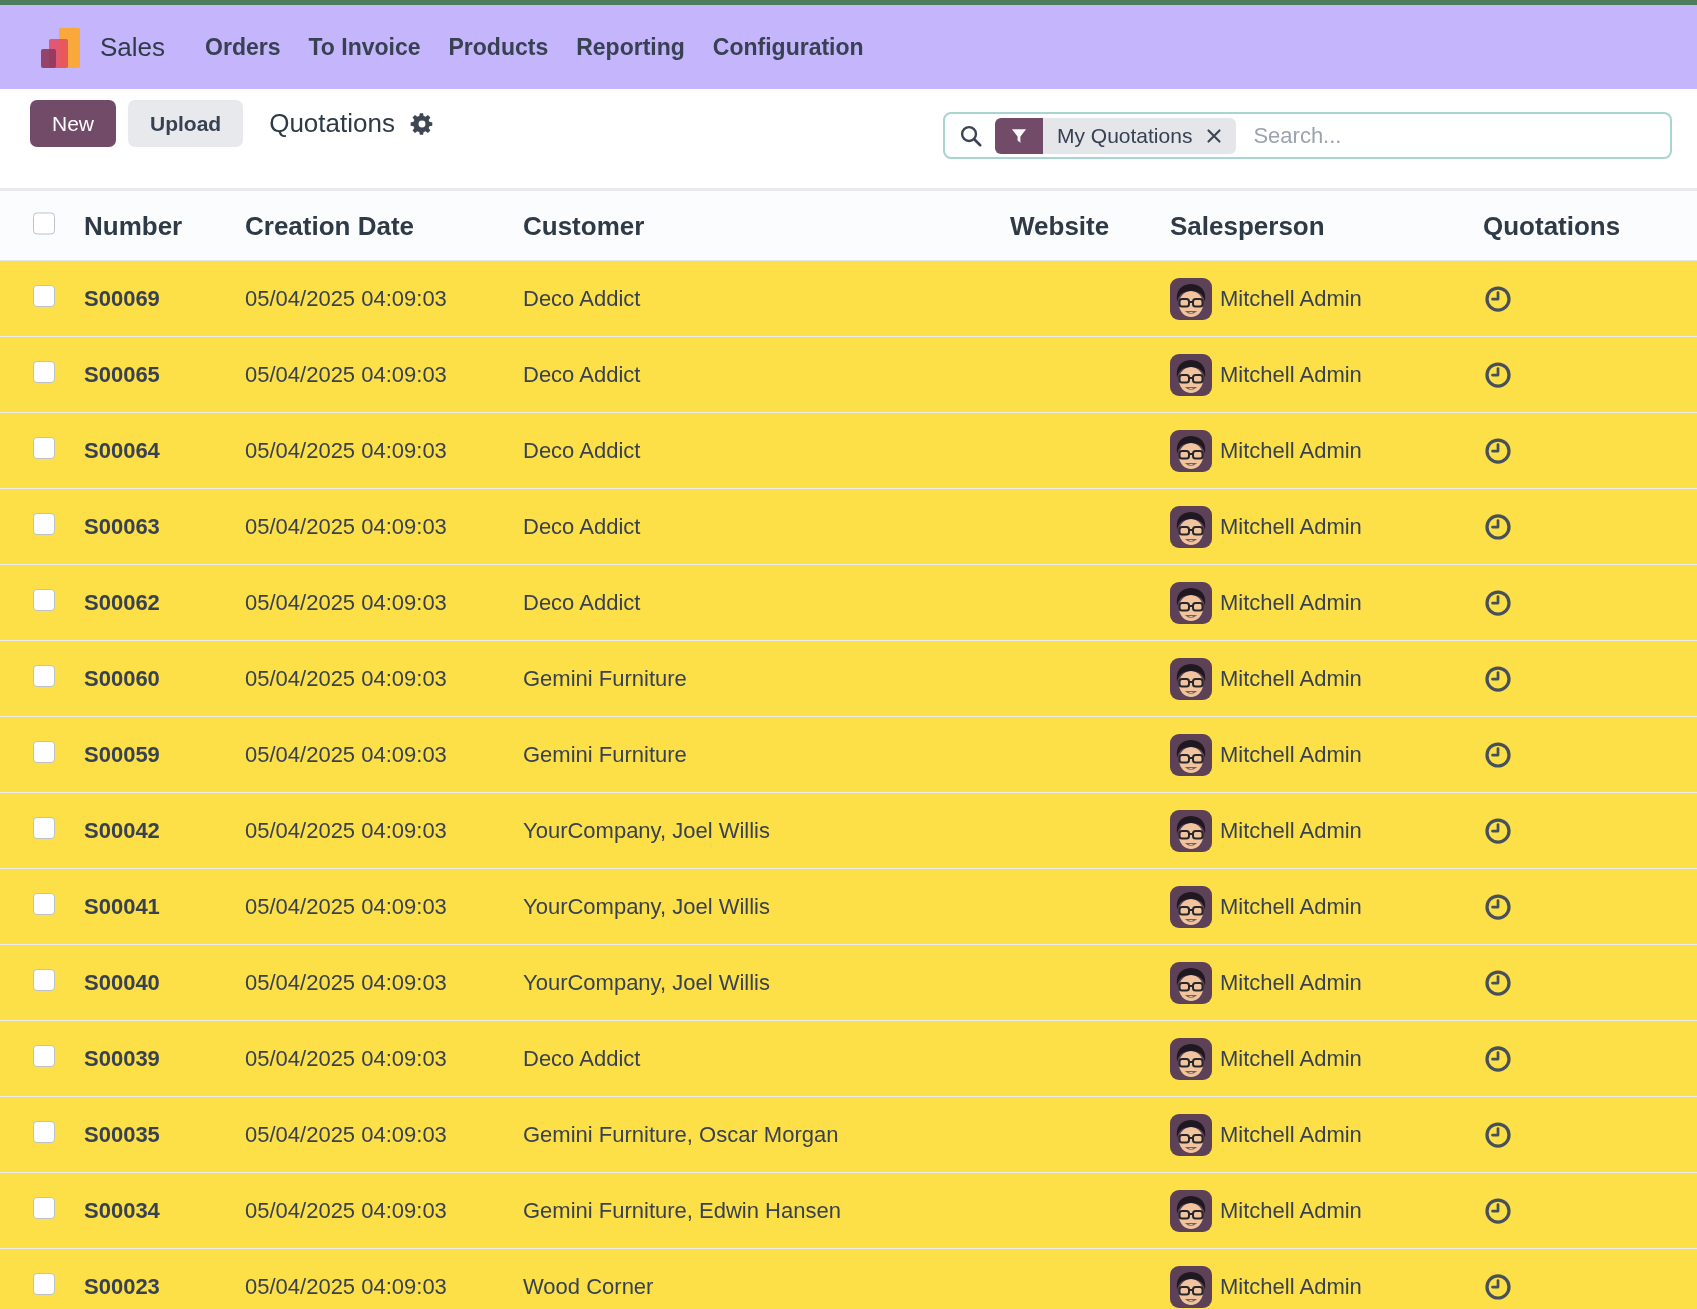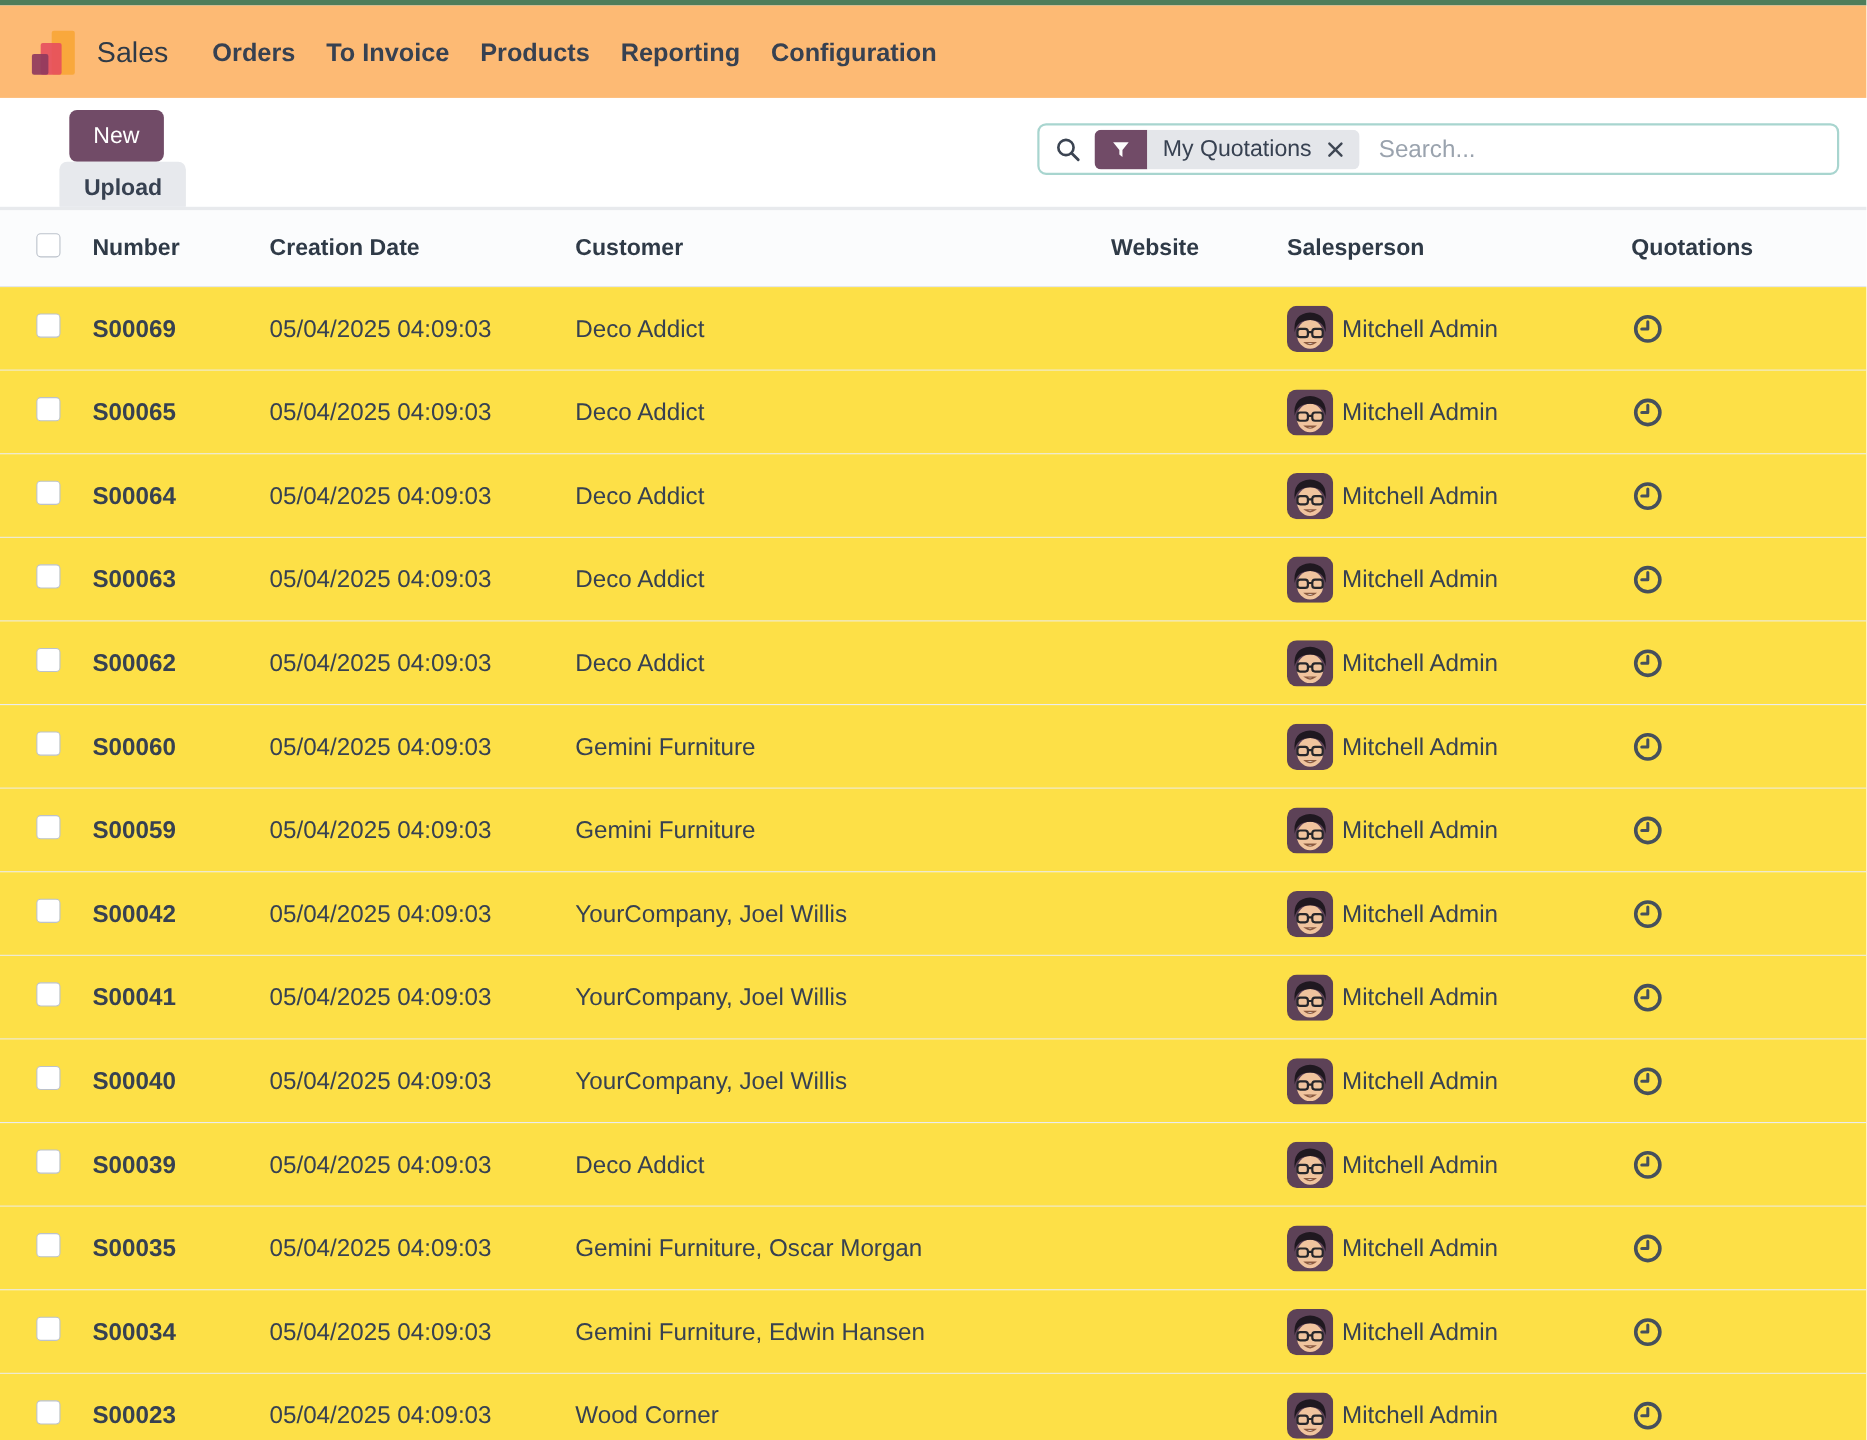--- a/index.html
+++ b/index.html
@@ -2,49 +2,49 @@
 <html><head>
 <meta charset="utf-8">
 <style>
   html,body{margin:0;padding:0;background:#fff;font-family:"Liberation Sans",sans-serif;color:#374151;}
   .screen{position:relative;width:1697px;height:1309px;overflow:hidden;background:#fff;}
 
   
   .topstrip{position:absolute;left:0;top:0;width:100%;height:5px;background:#4e7d5a;}
 
   
-  .navbar{position:absolute;left:0;top:5px;width:100%;height:84px;display:flex;align-items:center;padding-left:26px;box-sizing:border-box;background:#fdba74;}
+  .navbar{position:absolute;left:0;top:5px;width:100%;height:84px;display:flex;align-items:center;padding-left:38px;box-sizing:border-box;background:#c4b5fd;}
   .logo{width:46px;height:46px;margin-right:16px;flex:0 0 auto;}
   .appname{font-size:26px;font-weight:500;color:#2f3a47;margin-right:40px;}
   .navitems{display:flex;gap:28px;font-weight:bold;}
   .navitem{font-size:23px;color:#374151;cursor:pointer;}
 
   
   .controlbar{position:absolute;left:0;top:96px;width:100%;height:60px;}
-  .ctl-left{position:absolute;left:30px;top:4px;display:flex;align-items:center;flex-direction:column;}
+  .ctl-left{position:absolute;left:30px;top:4px;display:flex;align-items:center;}
   .btn{font-family:"Liberation Sans",sans-serif;font-size:21px;border:none;border-radius:7px;height:47px;padding:0 22px;cursor:pointer;}
   .btn-new{background:#714B67;color:#fff;font-weight:500;}
   .btn-upload{background:#e7e9ed;color:#374151;margin-left:12px;font-weight:700;}
   .viewtitle{font-size:26px;color:#2f3a47;margin-left:26px;font-weight:400;}
   .gear{margin-left:14px;width:26px;height:26px;cursor:pointer;}
 
   
   .searchbox{position:absolute;left:943px;top:16px;width:729px;height:47px;box-sizing:border-box;border:2px solid #a8d5cf;border-radius:8px;background:#fff;display:flex;align-items:center;padding-left:13px;}
   .mag{width:26px;height:26px;flex:0 0 auto;}
   .facet{display:flex;align-items:stretch;height:36px;margin-left:11px;border-radius:6px;overflow:hidden;cursor:pointer;}
   .facet-icon{background:#714B67;width:48px;display:flex;align-items:center;justify-content:center;}
   .facet-body{background:#e4e6ea;display:flex;align-items:center;padding:0 14px;gap:14px;}
   .facet-label{font-size:21px;color:#374151;}
   .facet-x{width:16px;height:16px;cursor:pointer;}
   .search-ph{margin-left:17px;font-size:22px;color:#9aa3ae;}
 
   
   .table{position:absolute;left:0;top:188px;width:100%;}
   .thead{position:relative;height:69px;background:#fbfcfd;border-top:3px solid #e8eaed;border-bottom:1px solid #e4e7ea;}
-  .hcell{position:absolute;top:50%;transform:translateY(-50%);font-size:21px;font-weight:700;color:#2f3a47;white-space:nowrap;}
+  .hcell{position:absolute;top:50%;transform:translateY(-50%);font-size:26px;font-weight:700;color:#2f3a47;white-space:nowrap;}
   .row{position:relative;height:75px;border-bottom:1px solid #eaecef;background:#fde047;cursor:pointer;}
   .cell{position:absolute;top:50%;transform:translateY(-50%);font-size:22px;color:#374151;white-space:nowrap;}
   .col-check{left:33px;}
   .col-number{left:84px;font-weight:700;}
   .col-date{left:245px;}
   .col-customer{left:523px;}
   .col-website{left:1010px;}
   .col-sales{left:1170px;display:flex;align-items:center;gap:8px;}
   .col-activity{left:1483px;}
   .checkbox{display:inline-block;width:22px;height:22px;border:1.5px solid #bcc2cb;border-radius:4px;background:#fff;box-sizing:border-box;cursor:pointer;}

